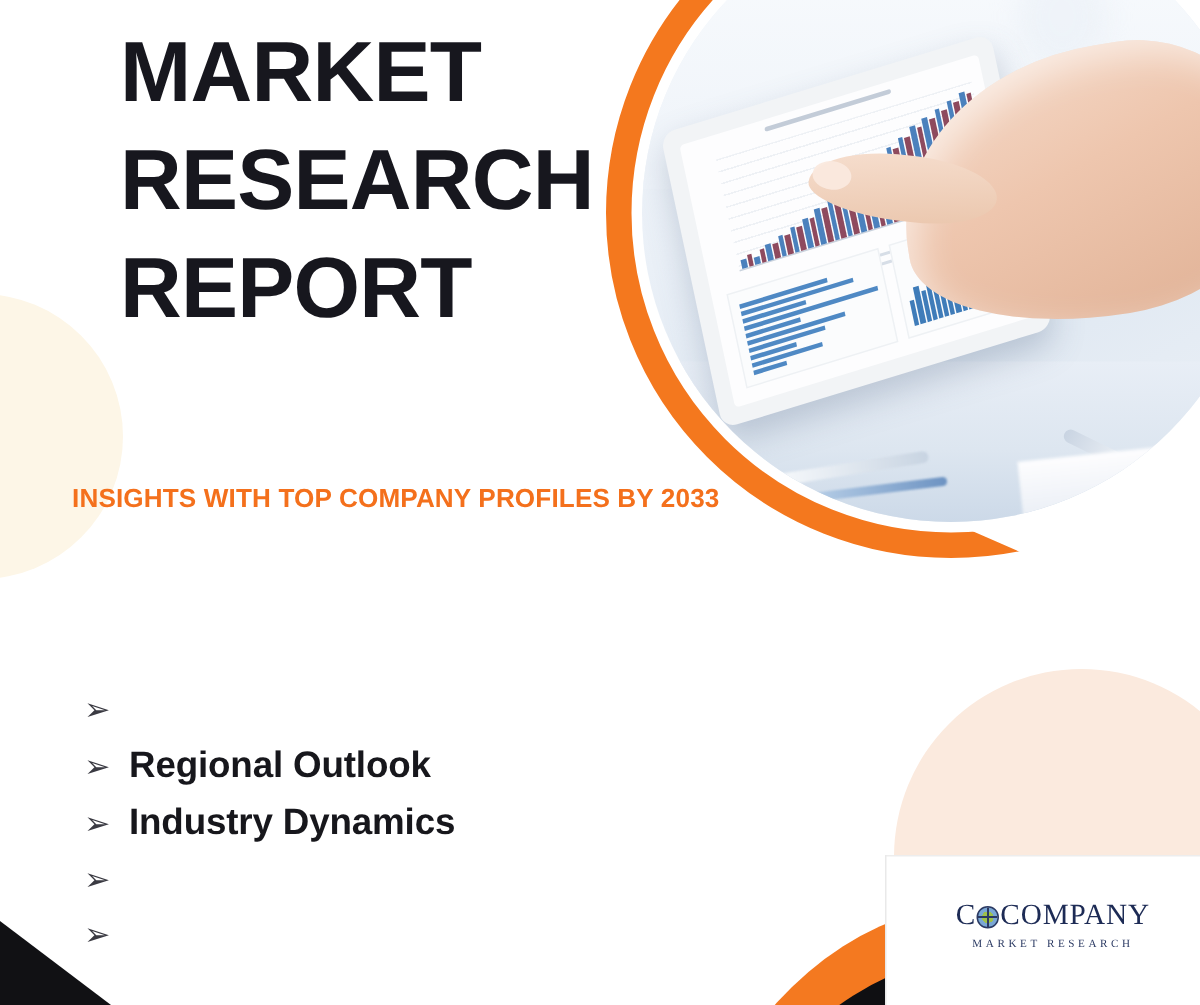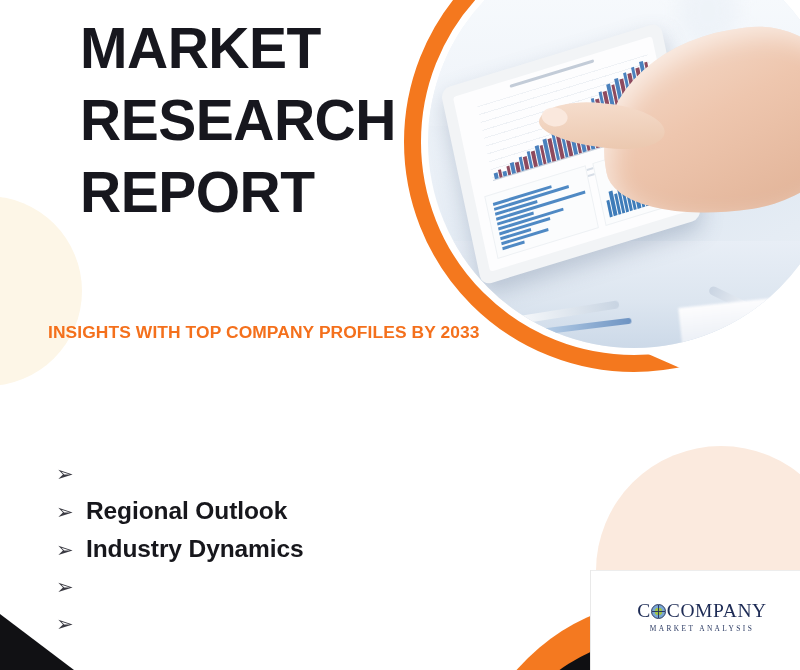--- a/index.html
+++ b/index.html
@@ -414,16 +414,16 @@
       <span class="mk">➢</span>
     </li>
   </ul>
 
   <div class="logo">
     <div class="logo-main">
       <span>C</span>
       <span class="logo-globe"></span>
       <span>COMPANY</span>
     </div>
-    <div class="logo-sub">MARKET ANALYSIS</div>
+    <div class="logo-sub">MARKET RESEARCH</div>
   </div>
 
 </div>
 
 </body></html>

